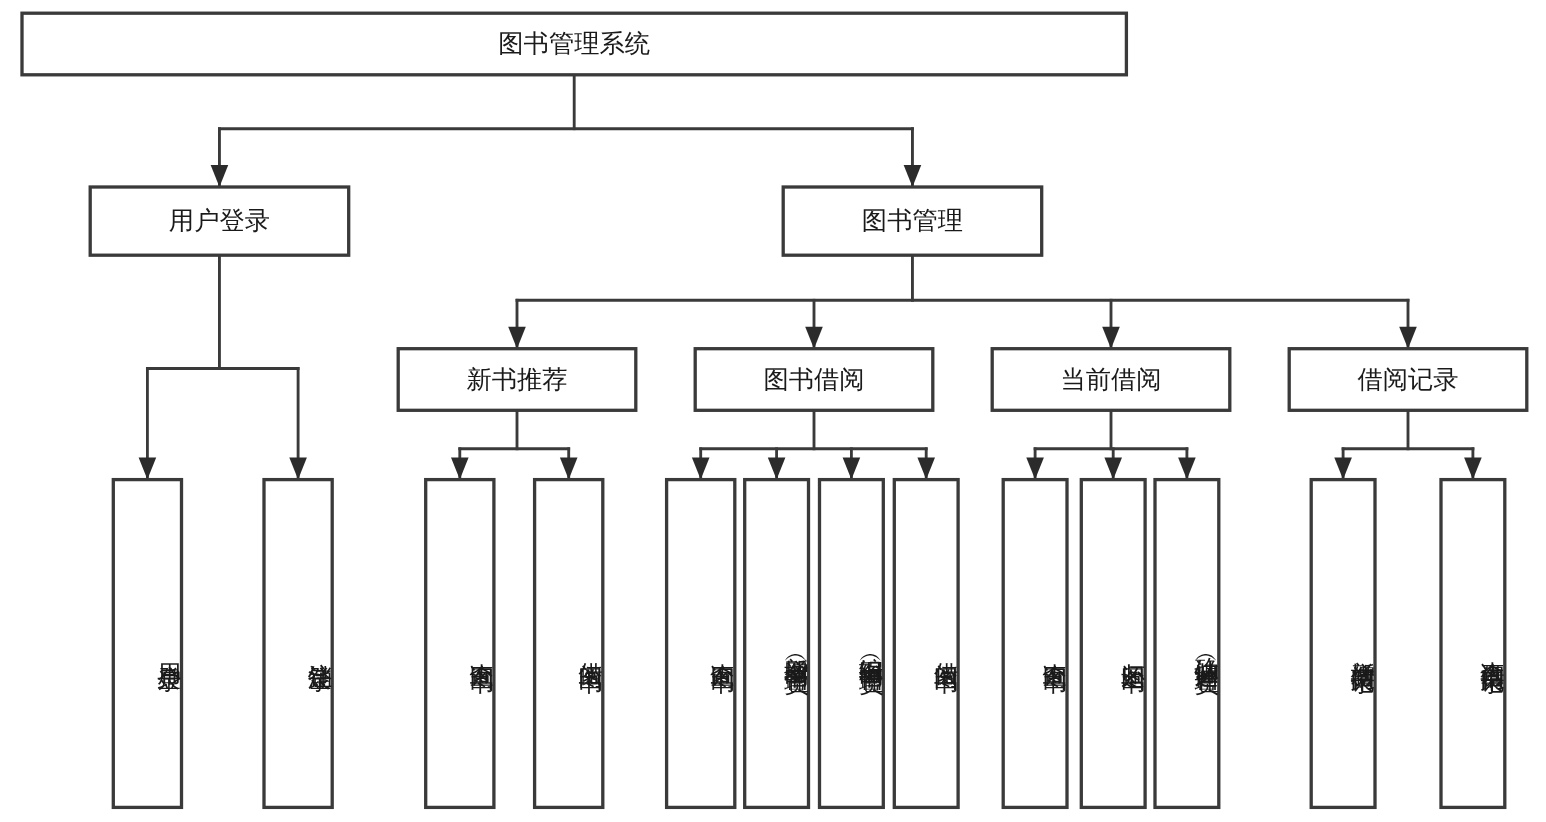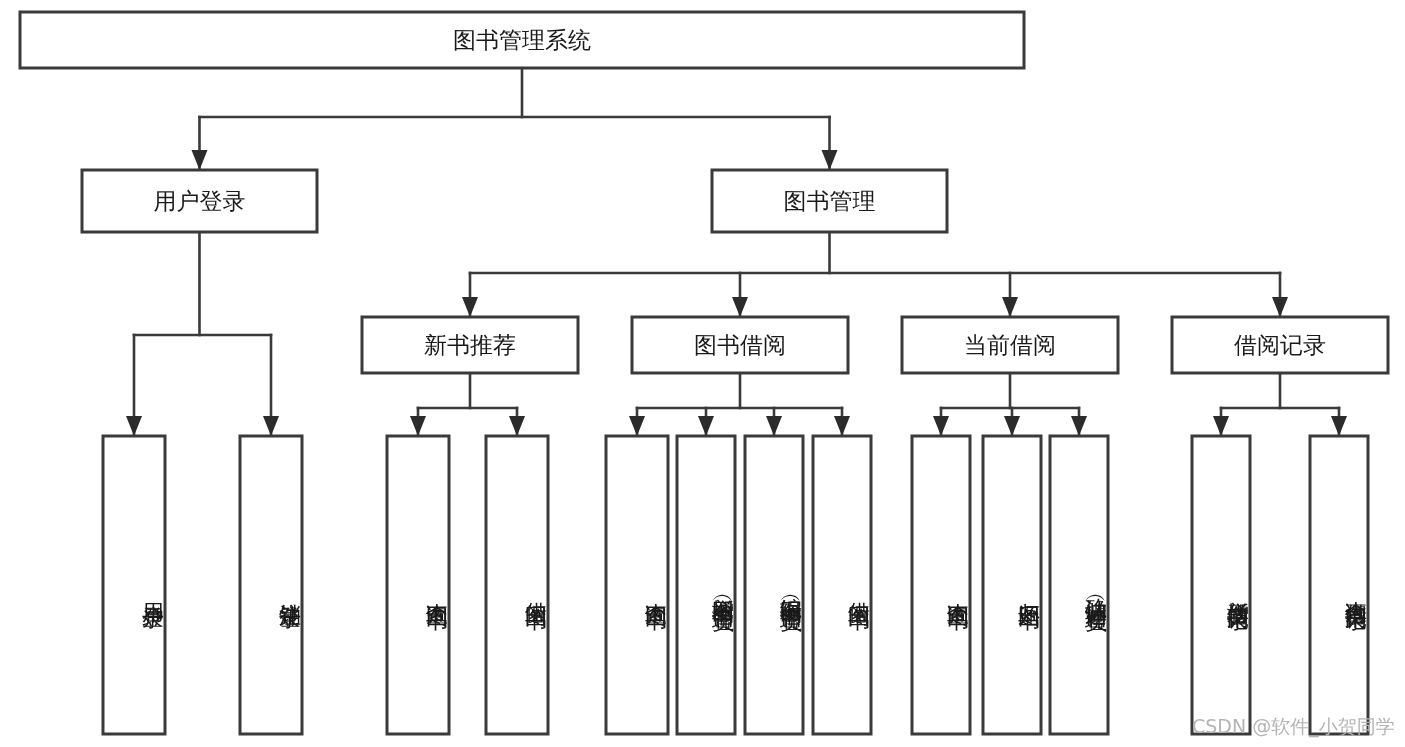--- a/index.html
+++ b/index.html
@@ -178,15 +178,14 @@
       <div class="leaf-label" style="left: 677px; top: 450px; width: 58px; height: 278px;">新增图书（管理员）</div>
       <div class="leaf-label" style="left: 745px; top: 450px; width: 58px; height: 278px;">编辑图书（管理员）</div>
       <div class="leaf-label" style="left: 813px; top: 450px; width: 58px; height: 278px;">借阅图书</div>
       <div class="leaf-label" style="left: 912px; top: 450px; width: 58px; height: 278px;">查询图书</div>
       <div class="leaf-label" style="left: 983px; top: 450px; width: 58px; height: 278px;">归还图书</div>
       <div class="leaf-label" style="left: 1050px; top: 450px; width: 58px; height: 278px;">确认归还（管理员）</div>
       <div class="leaf-label" style="left: 1192px; top: 450px; width: 58px; height: 278px;">新增借阅记录</div>
       <div class="leaf-label" style="left: 1310px; top: 450px; width: 58px; height: 278px;">查询借阅记录</div>
     </div>
 
-  <div id="watermark">CSDN @软件_小贺同学</div>
 
 </div>
 
 </body></html>

